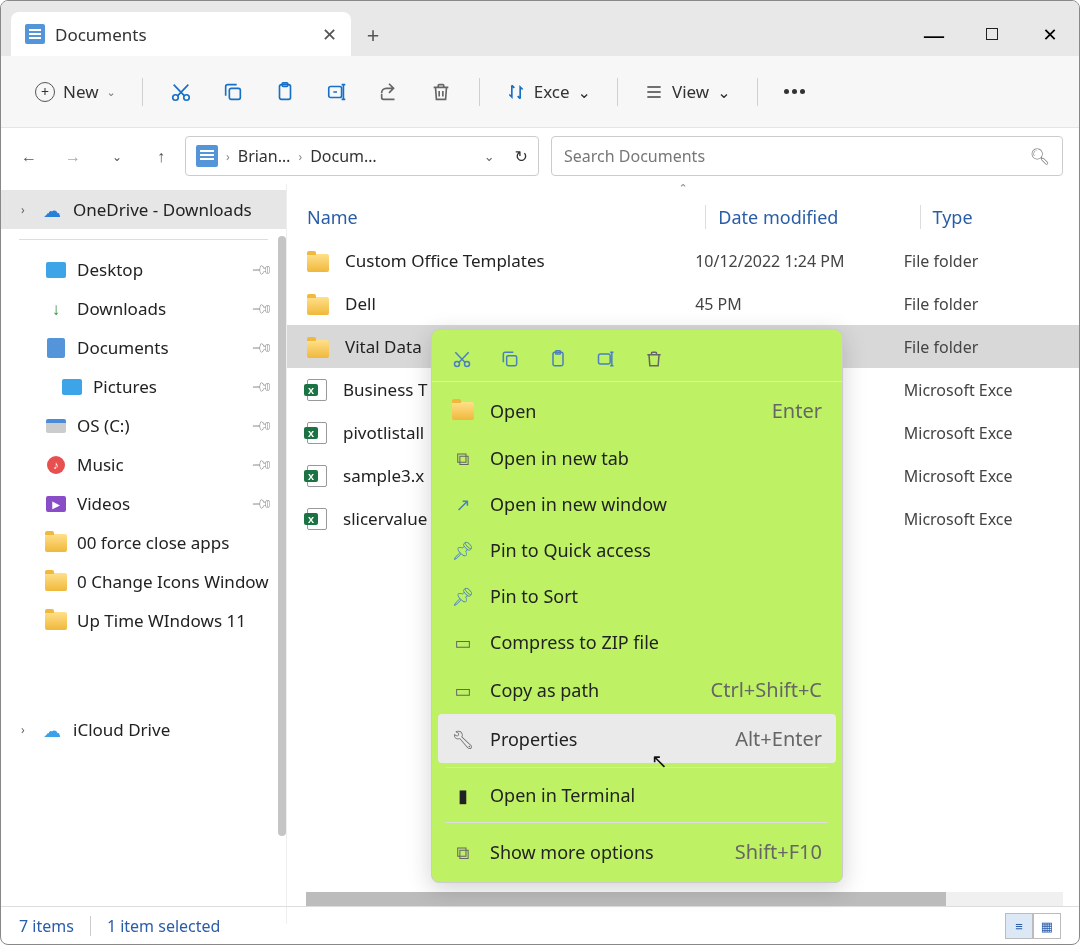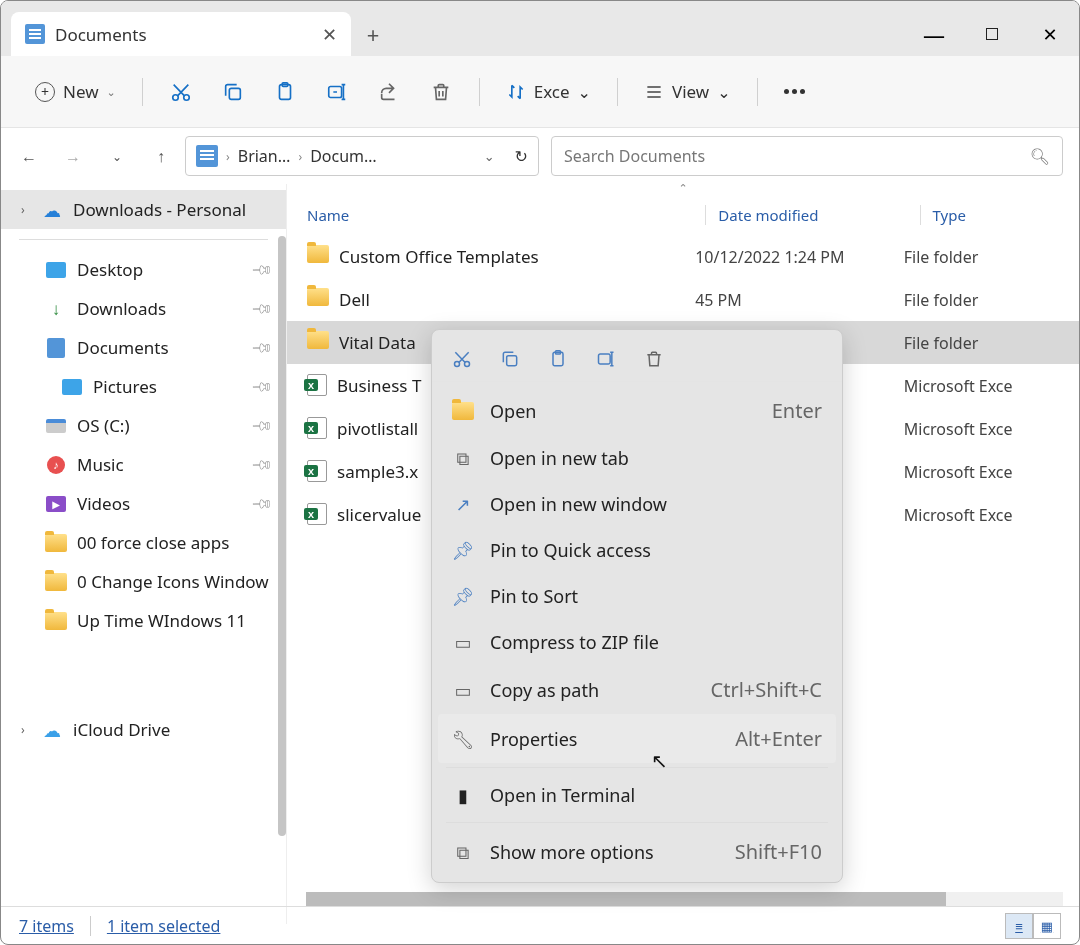--- a/index.html
+++ b/index.html
@@ -47,41 +47,41 @@
 .sb-item .icn { width: 22px; height: 22px; display: flex; align-items: center; justify-content: center; }
 .sb-item .pin { margin-left: auto; color: #8e8e8e; transform: rotate(45deg); font-size: 14px; }
 .sb-div { height: 1px; background: #ddd; margin: 10px 18px; }
 .sb-scroll { position: absolute; right: 0; top: 52px; width: 8px; height: 600px; background: #c5c5c5; border-radius: 4px; }
 
 .folder-ic { width: 22px; height: 18px; background: linear-gradient(#ffe08a, #f0b83c); border-radius: 2px; position: relative; }
 .folder-ic::before { content:""; position:absolute; top:-3px; left:0; width:9px; height:4px; background:#f0b83c; border-radius:2px 2px 0 0; }
 .cloud-ic { font-size: 18px; }
 
 .filelist { flex: 1; overflow: hidden; position: relative; }
-.fl-head { display: flex; padding: 10px 20px; font-size: 15px; color: #2a5da8; border-bottom: 0; }
+.fl-head { display: flex; padding: 10px 20px; font-size: 18px; color: #2a5da8; border-bottom: 0; }
 .fl-head .c1 { width: 400px; } .fl-head .c2 { width: 215px; border-left: 1px solid #ddd; padding-left: 12px; } .fl-head .c3 { width: 140px; border-left: 1px solid #ddd; padding-left: 12px; }
 .caret-up { text-align: center; color: #888; font-size: 11px; margin-top: -4px; }
 .row { display: flex; align-items: center; padding: 10px 20px; font-size: 17px; color: #222; }
 .row.sel { background: #d8d8d8; }
-.row .c1 { width: 400px; display: flex; align-items: flex-start; gap: 10px; }
+.row .c1 { width: 400px; display: flex; align-items: flex-end; gap: 16px; }
 .row .c2 { width: 215px; color: #444; font-size: 16px; }
 .row .c3 { width: 160px; color: #444; font-size: 16px; white-space: nowrap; overflow: hidden; }
 .xl-ic { width: 20px; height: 22px; background: #fff; border: 1px solid #999; border-radius: 2px; position: relative; }
 .xl-ic::after { content:"X"; position:absolute; left:-4px; top:4px; width:14px; height:12px; background:#1b7343; color:#fff; font-size:9px; font-weight:bold; display:flex; align-items:center; justify-content:center; border-radius:2px; }
 
-.ctx { position: absolute; left: 430px; top: 328px; width: 412px; background: #e5e5e5; border: 1px solid #ccc; border-radius: 8px; box-shadow: 0 6px 24px rgba(0,0,0,0.18); padding: 6px 0; z-index: 10; }
+.ctx { position: absolute; left: 430px; top: 328px; width: 412px; background: #bef264; border: 1px solid #ccc; border-radius: 8px; box-shadow: 0 6px 24px rgba(0,0,0,0.18); padding: 6px 0; z-index: 10; }
 .ctx-mini { height: 46px; display: flex; align-items: center; gap: 28px; padding: 0 20px; border-bottom: 1px solid #e4e4e4; margin-bottom: 4px; }
 .ctx-item { display: flex; align-items: center; gap: 16px; padding: 11px 20px; font-size: 18px; color: #222; }
 .ctx-item.hov { background: #eaeaea; border-radius: 4px; margin: 0 6px; padding: 11px 14px; }
 .ctx-item .ci-ic { width: 22px; display: flex; justify-content: center; color: #4a7fc1; }
 .ctx-item .ci-sh { margin-left: auto; color: #666; font-size: 20px; }
 .ctx-div { height: 1px; background: #ddd; margin: 4px 14px; }
 .cursor { position: absolute; left: 650px; top: 746px; font-size: 20px; color: #111; z-index: 20; }
 
-.statusbar { position: absolute; bottom: 0; left: 0; right: 0; height: 38px; border-top: 1px solid #ddd; display: flex; align-items: center; padding: 0 18px; gap: 16px; font-size: 16px; color: #2a5da8; text-decoration: underline; }
+.statusbar { position: absolute; bottom: 0; left: 0; right: 0; height: 38px; border-top: 1px solid #ddd; display: flex; align-items: center; padding: 0 18px; gap: 16px; font-size: 16px; color: #2a5da8; }
 .statusbar .sdiv { width: 1px; height: 20px; background: #ccc; }
 .statusbar .vbtns { margin-left: auto; display: flex; }
 .statusbar .vbtns div { width: 28px; height: 26px; border: 1px solid #bbb; display: flex; align-items: center; justify-content: center; font-size: 13px; }
 .statusbar .vbtns div.active { background: #dce8f5; }
 .hscroll { position: absolute; bottom: 38px; left: 305px; right: 16px; height: 14px; background: #f0f0f0; }
 .hscroll .thumb { height: 100%; width: 640px; background: #bcbcbc; }
 </style>
 </head>
 <body>
 
@@ -190,21 +190,21 @@
     <span>Search Documents</span>
     <span class="mag">🔍︎</span>
   </div>
 </div>
 
 <div class="content">
   <div class="sidebar">
     <div class="sb-item sel">
       <span class="chev">›</span>
       <span class="icn cloud-ic" style="color:#2680d8">☁</span>
-      <span>Downloads - Personal</span>
+      <span>OneDrive - Downloads</span>
     </div>
     <div class="sb-div"></div>
     <div id="sb-list">
         <div class="sb-item" style="padding-left: 44px;">
           <span class="icn">
             <span style="width:20px;height:16px;background:#3da4e8;border-radius:2px;display:inline-block"></span>
           </span>
           <span>Desktop</span>
           <span class="pin">📌︎</span>
         </div>

